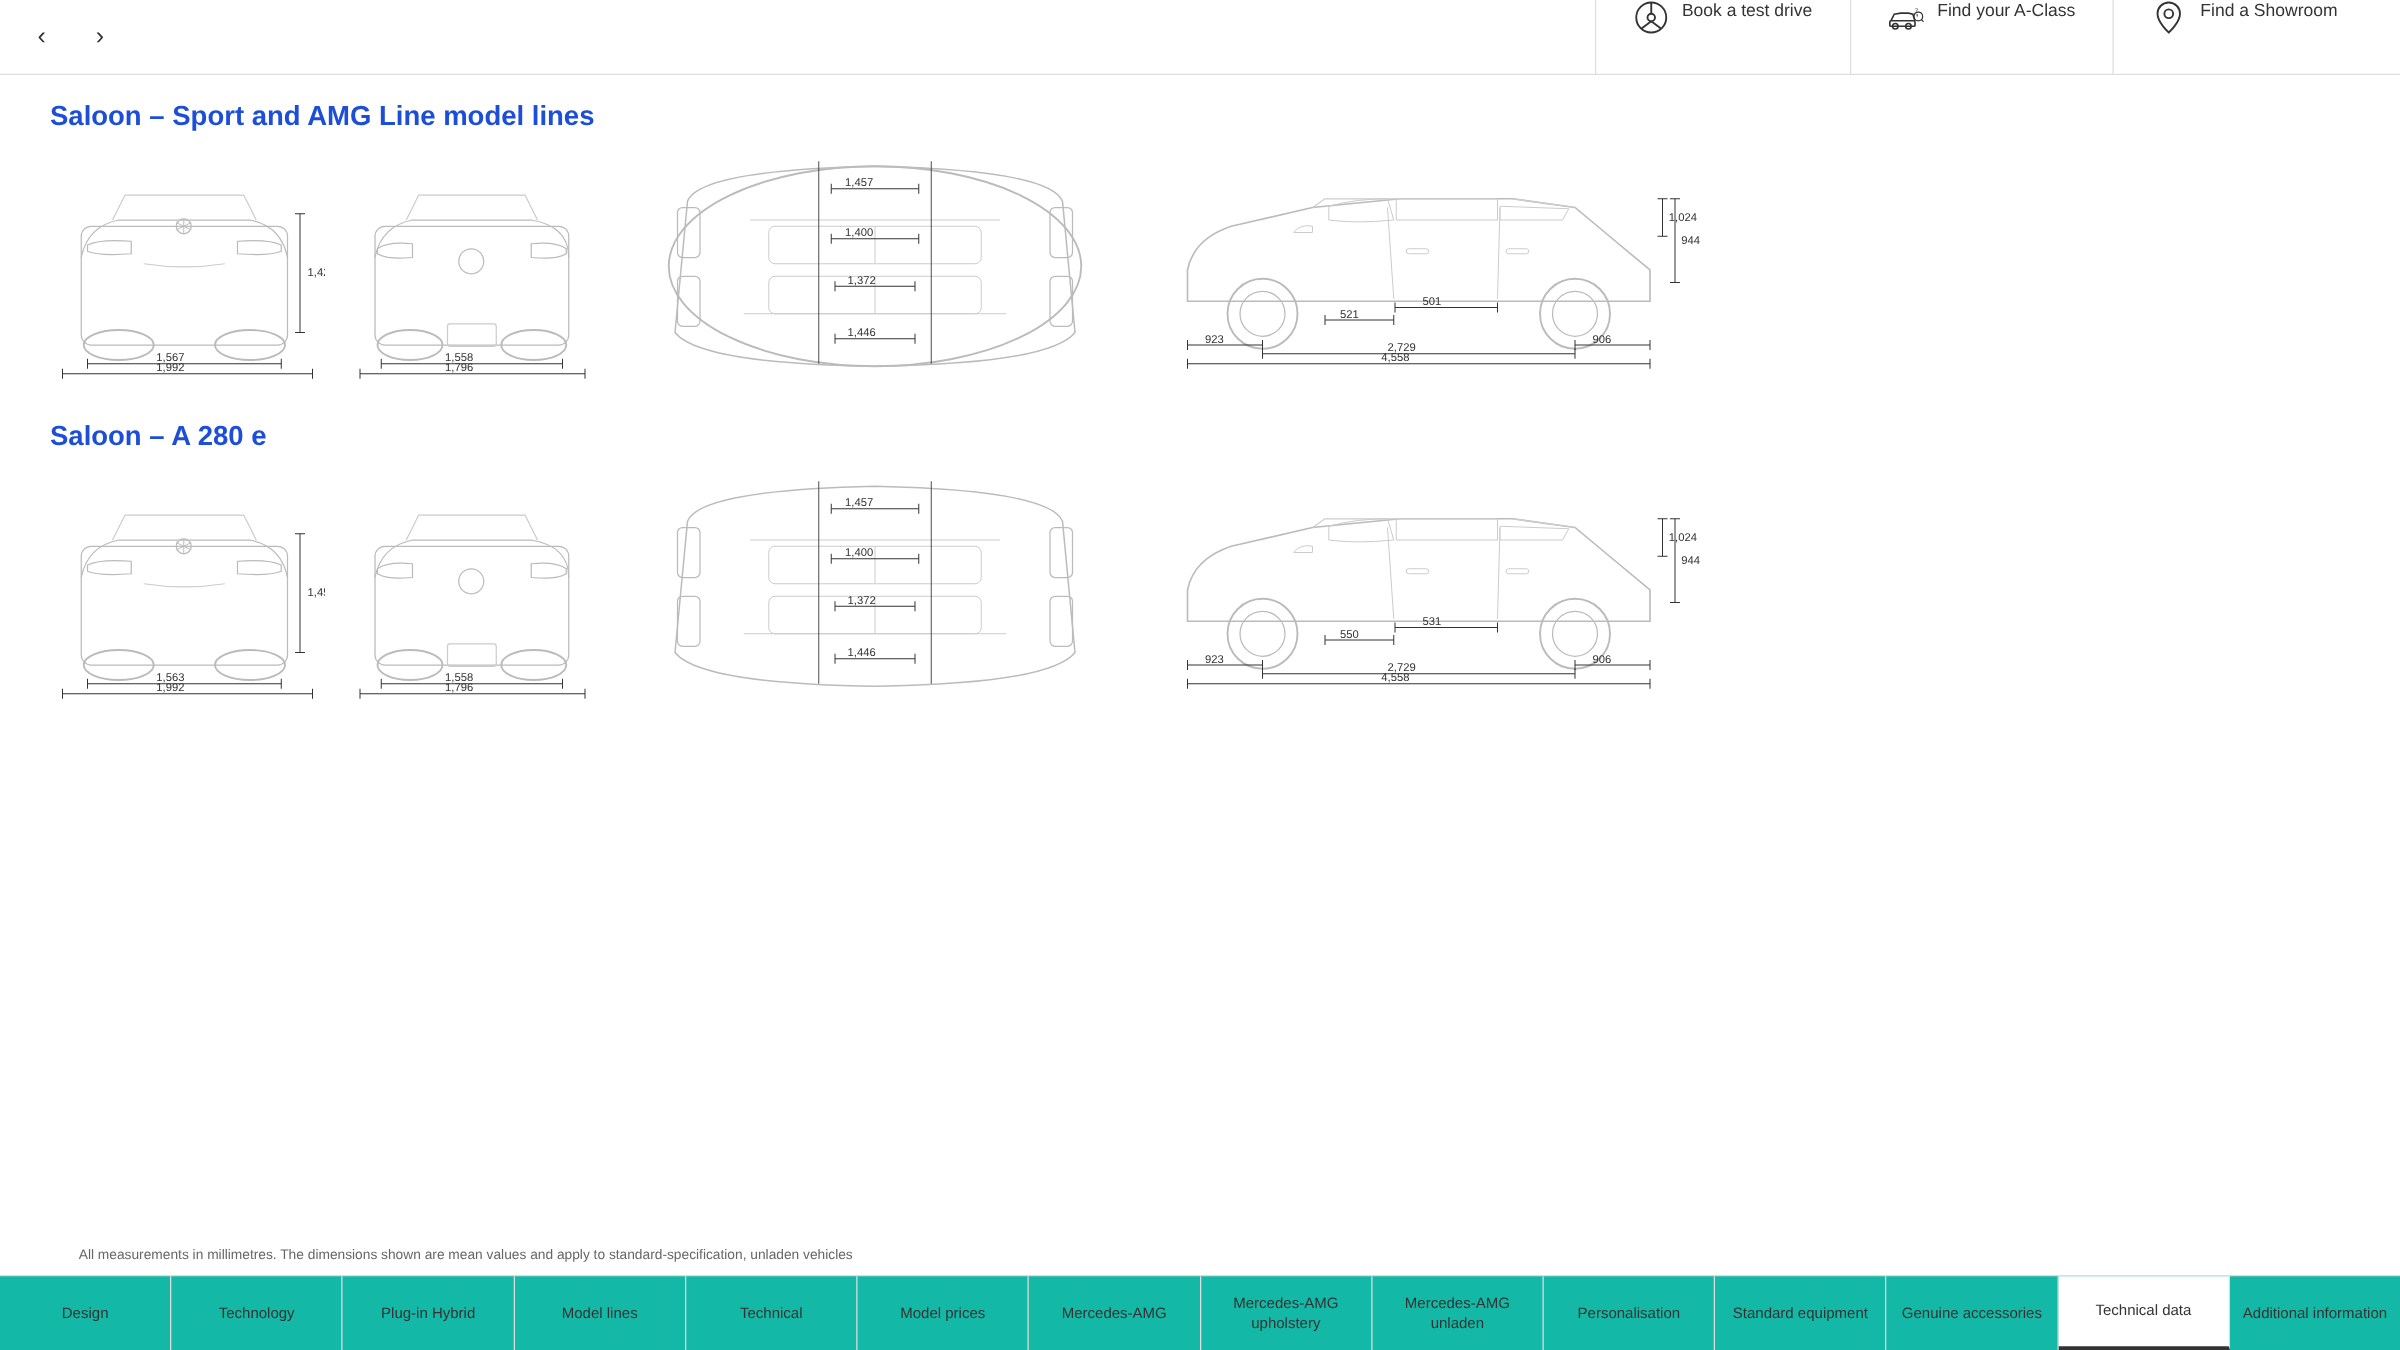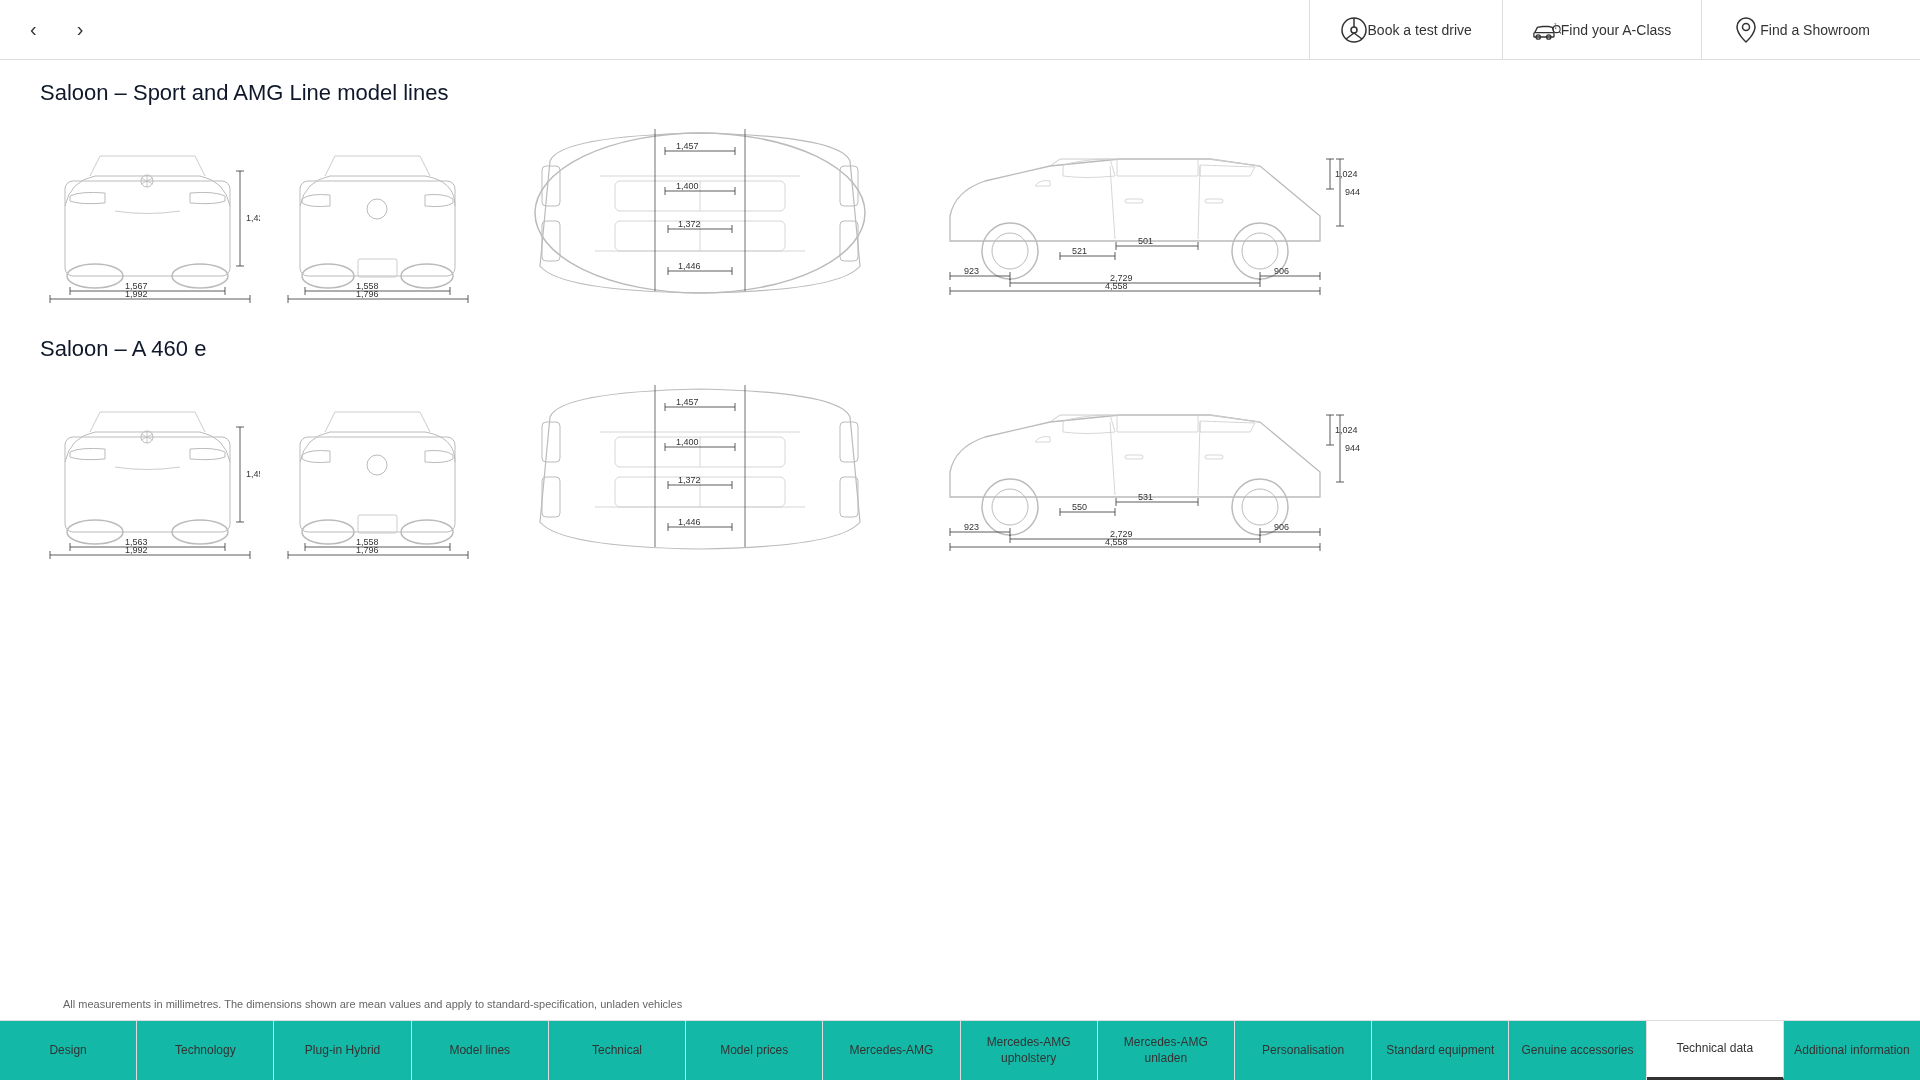--- a/index.html
+++ b/index.html
@@ -26,22 +26,22 @@
       background: none;
       border: none;
       padding: 5px 10px;
     }
     .header-actions {
       display: flex;
       height: 100%;
     }
     .header-action {
       display: flex;
-      align-items: center;
-      gap: 0;
+      align-items: flex-start;
+      gap: 11px;
       padding: 0 30px;
       border-left: 1px solid #ddd;
       cursor: pointer;
       font-size: 14px;
       color: #333;
     }
     .action-icon {
       width: 28px;
       height: 28px;
       display: flex;
@@ -52,23 +52,23 @@
     
     .main-content {
       padding: 20px 40px 10px 40px;
       height: calc(1080px - 60px - 60px);
       overflow: hidden;
     }
 
     
     .section-title {
       font-size: 22px;
-      font-weight: normal;
+      font-weight: bold;
       margin-bottom: 15px;
-      color: #0f172a;
+      color: #1d4ed8;
     }
 
     
     .car-section {
       margin-bottom: 30px;
     }
     .diagrams-row {
       display: flex;
       gap: 20px;
       align-items: center;
@@ -368,21 +368,21 @@
           <line x1="340" y1="151" x2="340" y2="159" stroke="#333" stroke-width="0.8"></line>
           <line x1="400" y1="151" x2="400" y2="159" stroke="#333" stroke-width="0.8"></line>
           <text x="354" y="153" class="dim-label" font-size="8" fill="#333">906</text>
         </svg>
       </div>
 
     </div>
   </div>
 
   <div class="car-section">
-    <h2 class="section-title">Saloon – A 460 e</h2>
+    <h2 class="section-title">Saloon – A 280 e</h2>
     <div class="diagrams-row">
 
       <div class="diagram-container car-front-wrapper">
         <svg width="220" height="185" viewBox="0 0 220 185">
           <g stroke="#aaa" stroke-width="1" fill="none">
             <rect x="25" y="60" width="165" height="95" rx="8" stroke="#bbb" stroke-width="1"></rect>
             <path d="M25 85 Q30 60 55 55 L160 55 Q185 60 190 85" stroke="#bbb" stroke-width="1" fill="none"></path>
             <path d="M50 55 L60 35 L155 35 L165 55" stroke="#ccc" stroke-width="1" fill="none"></path>
             <ellipse cx="55" cy="155" rx="28" ry="12" stroke="#bbb" stroke-width="1.5"></ellipse>
             <ellipse cx="160" cy="155" rx="28" ry="12" stroke="#bbb" stroke-width="1.5"></ellipse>

